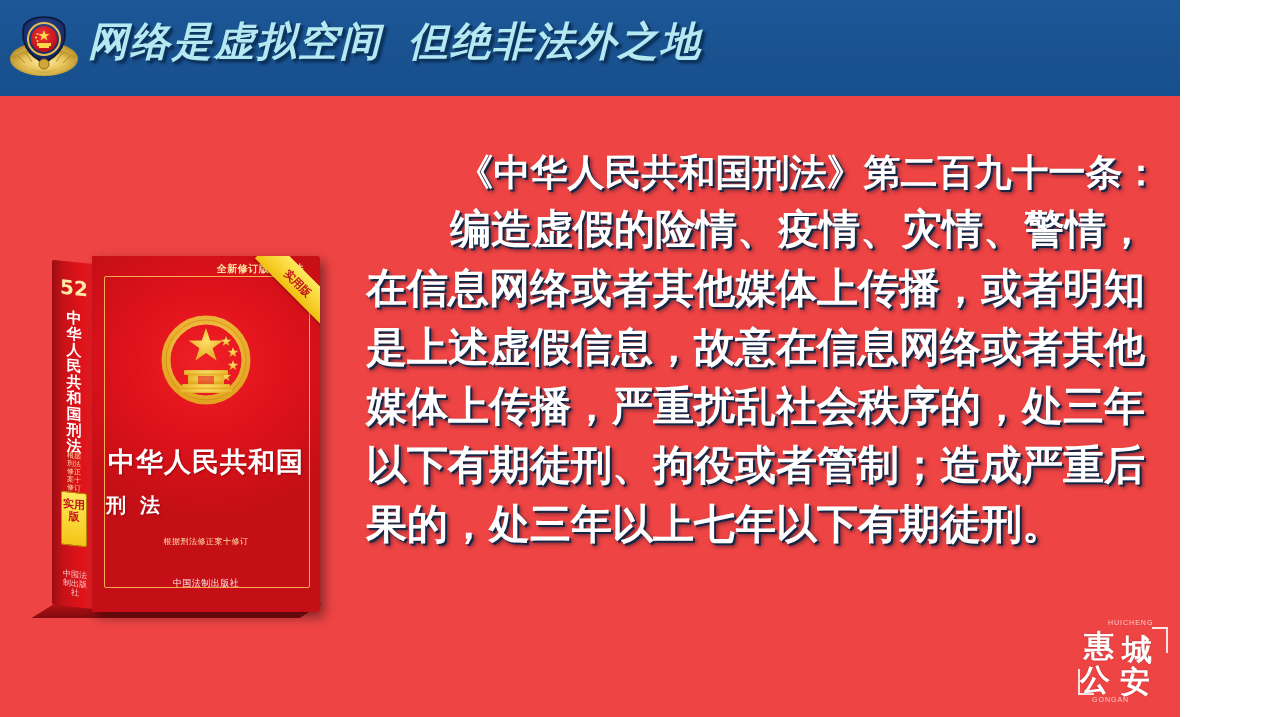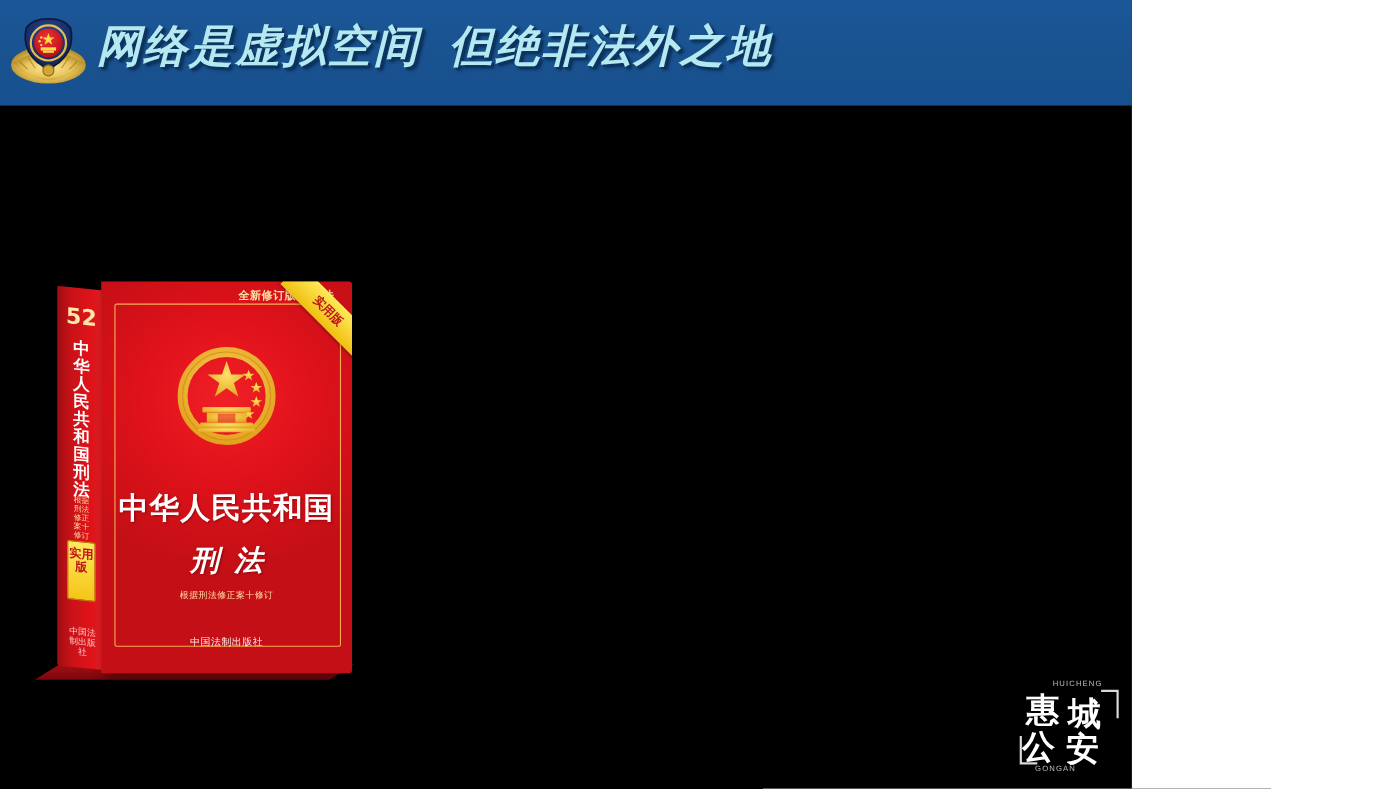--- a/index.html
+++ b/index.html
@@ -6,23 +6,23 @@
 
   html, body {
     width: 1268px;
     height: 717px;
     overflow: hidden;
     font-family: "Liberation Sans", "DejaVu Sans", sans-serif;
   }
 
   #stage {
     position: relative;
-    width: 1029px;
+    width: 1180px;
     height: 717px;
-    background: #000000;
+    background: #ef4444;
     overflow: hidden;
   }
 
   
   #header-bar {
     position: absolute;
     left: 0; top: 0;
     width: 1268px;
     height: 96px;
     background: linear-gradient(180deg, #1c5798 0%, #19528f 55%, #17508e 100%);
@@ -194,28 +194,27 @@
     font-size: 27px;
     font-weight: bold;
     color: #ffffff;
     letter-spacing: 1px;
     text-shadow: 1px 1px 2px rgba(90,0,0,.5);
   }
   .face-title-2 {
     position: absolute;
     left: 0; right: 0;
     top: 236px;
-    text-align: center;
-    font-size: 26px;
+    text-align: left;
+    font-size: 20px;
     font-weight: bold;
     color: #ffffff;
     letter-spacing: 14px;
     text-indent: 14px;
     text-shadow: 1px 1px 2px rgba(90,0,0,.5);
-    font-style: italic;
   }
   .face-sub {
     position: absolute;
     left: 0; right: 0;
     top: 280px;
     text-align: center;
     font-size: 8px;
     color: #ffe0a5;
     letter-spacing: .5px;
   }
@@ -411,20 +410,29 @@
         </svg>
       </div>
 
       <div class="face-title-1">中华人民共和国</div>
       <div class="face-title-2">刑法</div>
       <div class="face-sub">根据刑法修正案十修订</div>
       <div class="face-pub">中国法制出版社</div>
     </div>
   </div>
 
+  <div id="law-text">
+    <div id="law-title">《中华人民共和国刑法》第二百九十一条：</div>
+    <div class="law-line indent">编造虚假的险情、疫情、灾情、警情，</div>
+    <div class="law-line">在信息网络或者其他媒体上传播，或者明知</div>
+    <div class="law-line">是上述虚假信息，故意在信息网络或者其他</div>
+    <div class="law-line">媒体上传播，严重扰乱社会秩序的，处三年</div>
+    <div class="law-line">以下有期徒刑、拘役或者管制；造成严重后</div>
+    <div class="law-line">果的，处三年以上七年以下有期徒刑。</div>
+  </div>
 
   <div id="watermark">
     <div class="wm-br-tr"></div>
     <div class="wm-br-bl"></div>
     <div class="wm-pin-top">HUICHENG</div>
     <div class="wm-ch wm-c1">惠</div>
     <div class="wm-ch wm-c2">城</div>
     <div class="wm-ch wm-c3">公</div>
     <div class="wm-ch wm-c4">安</div>
     <div class="wm-pin-bot">GONGAN</div>

